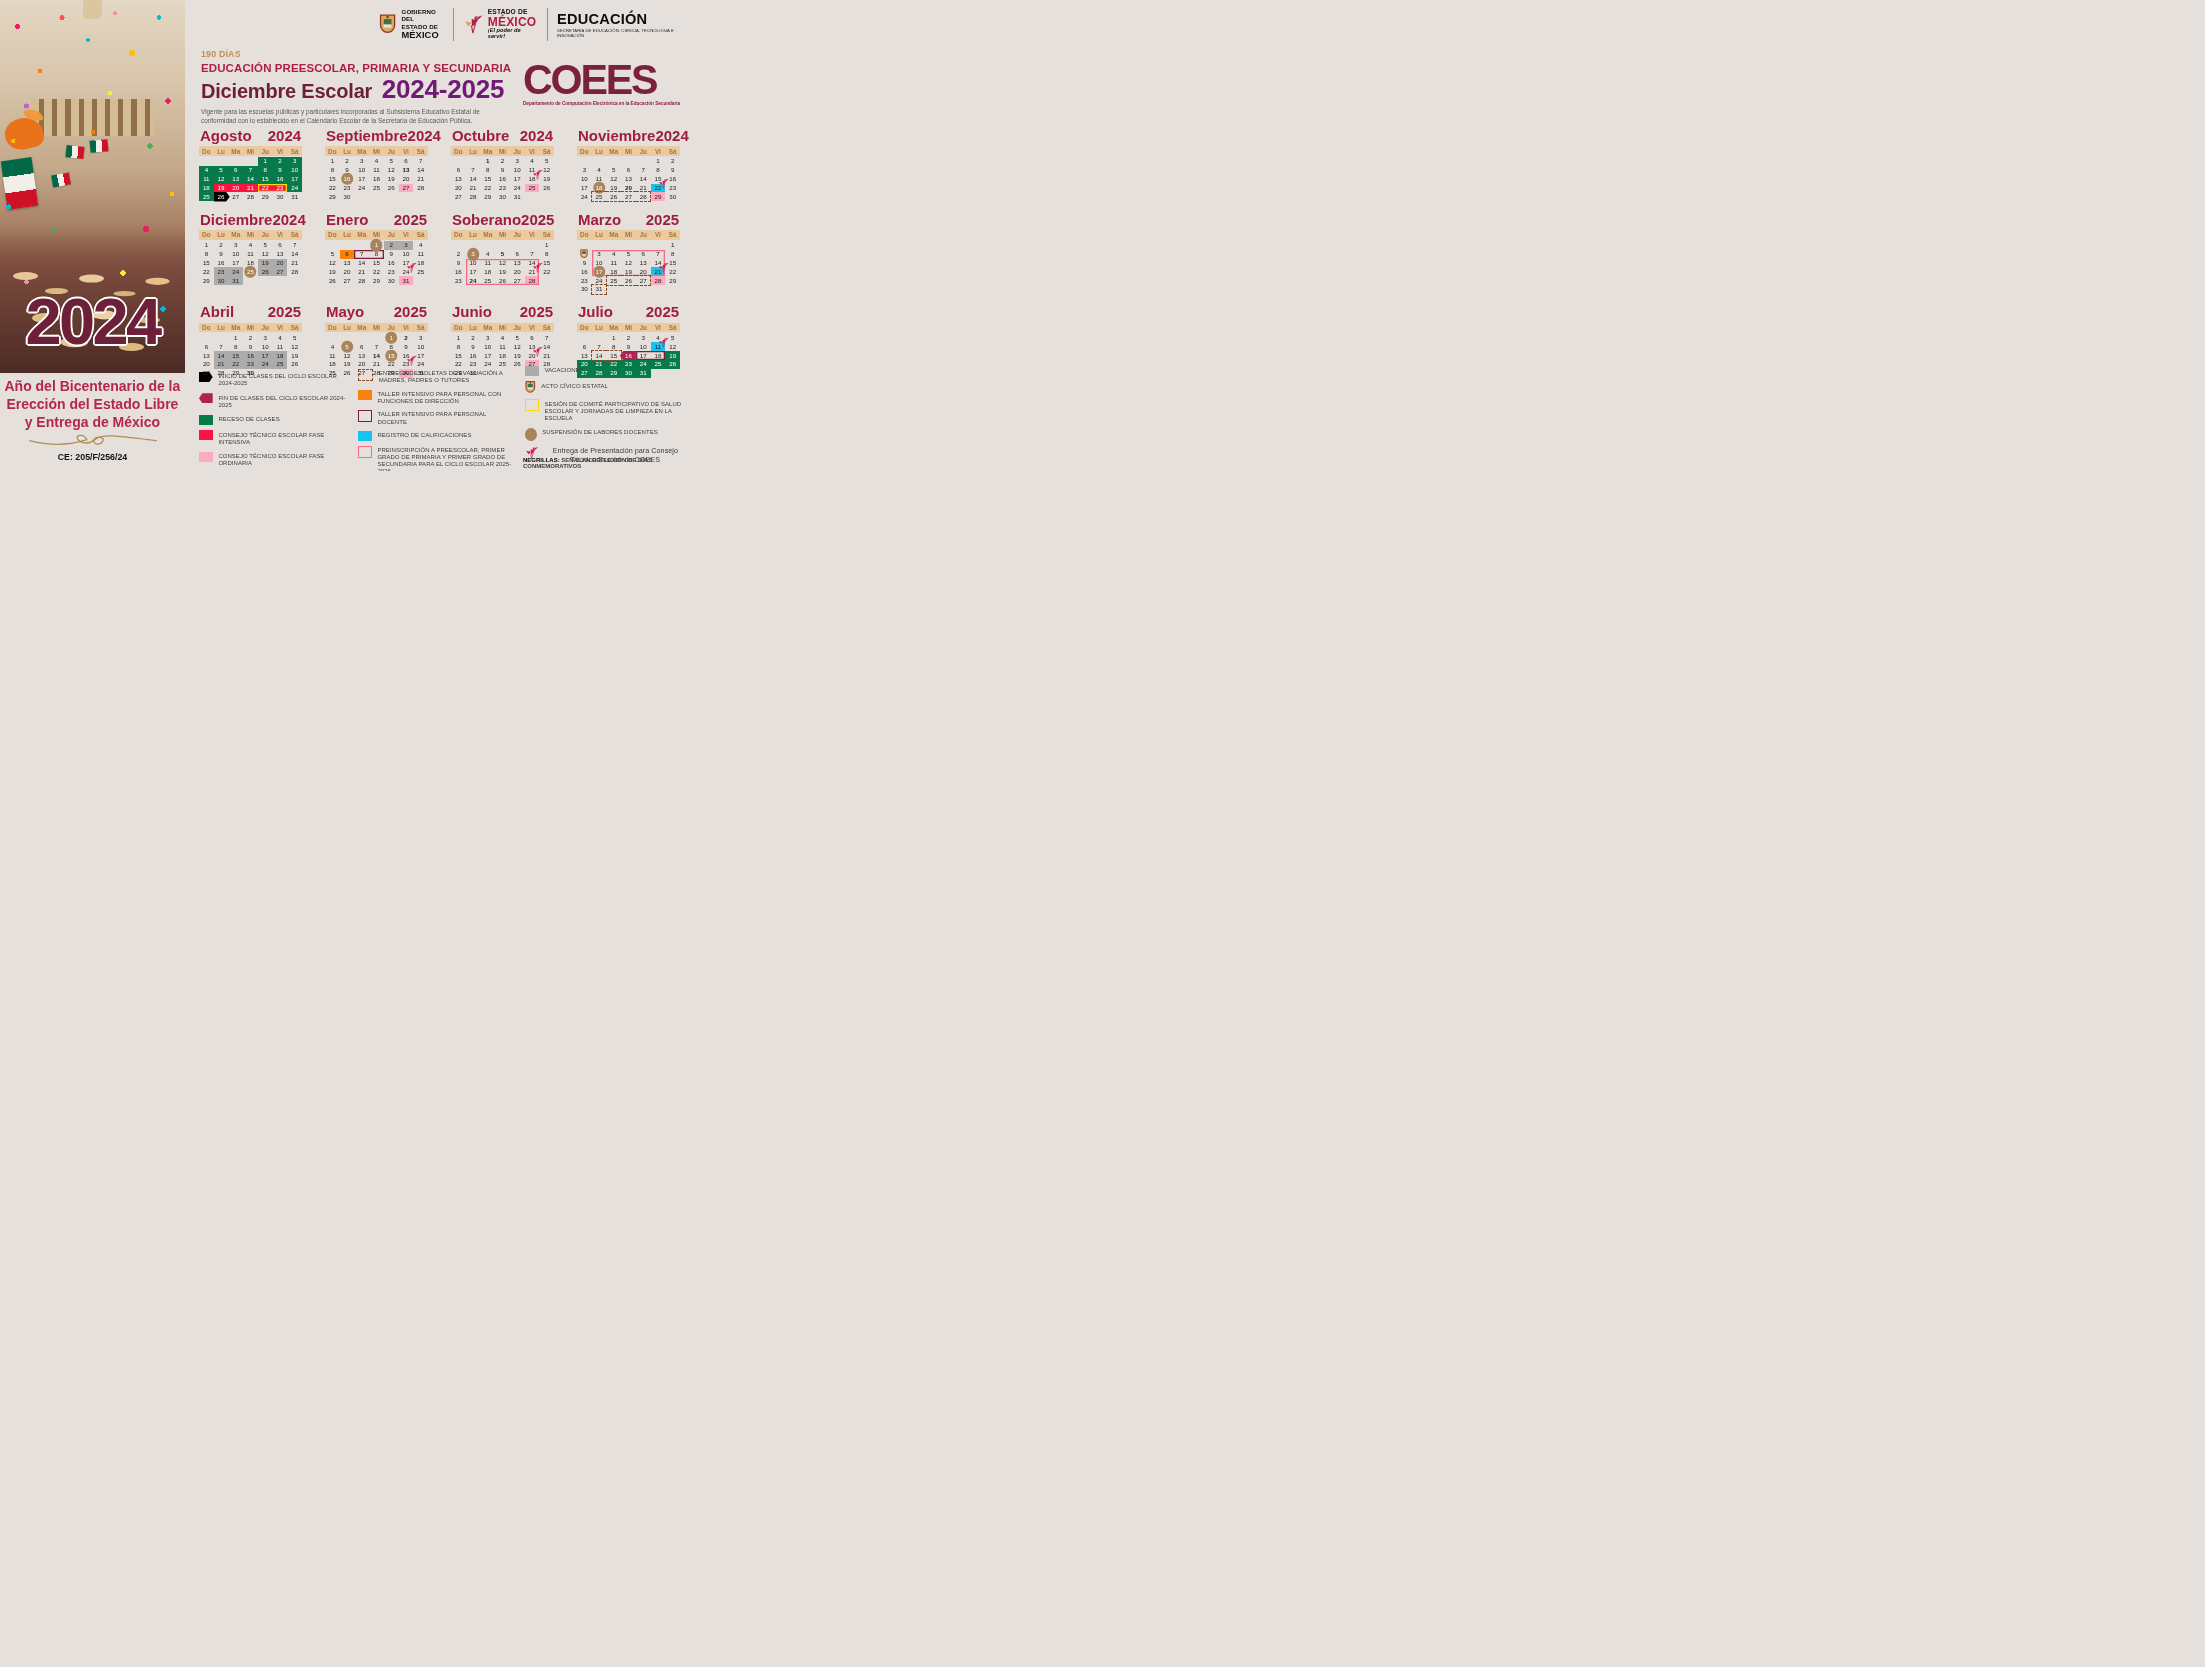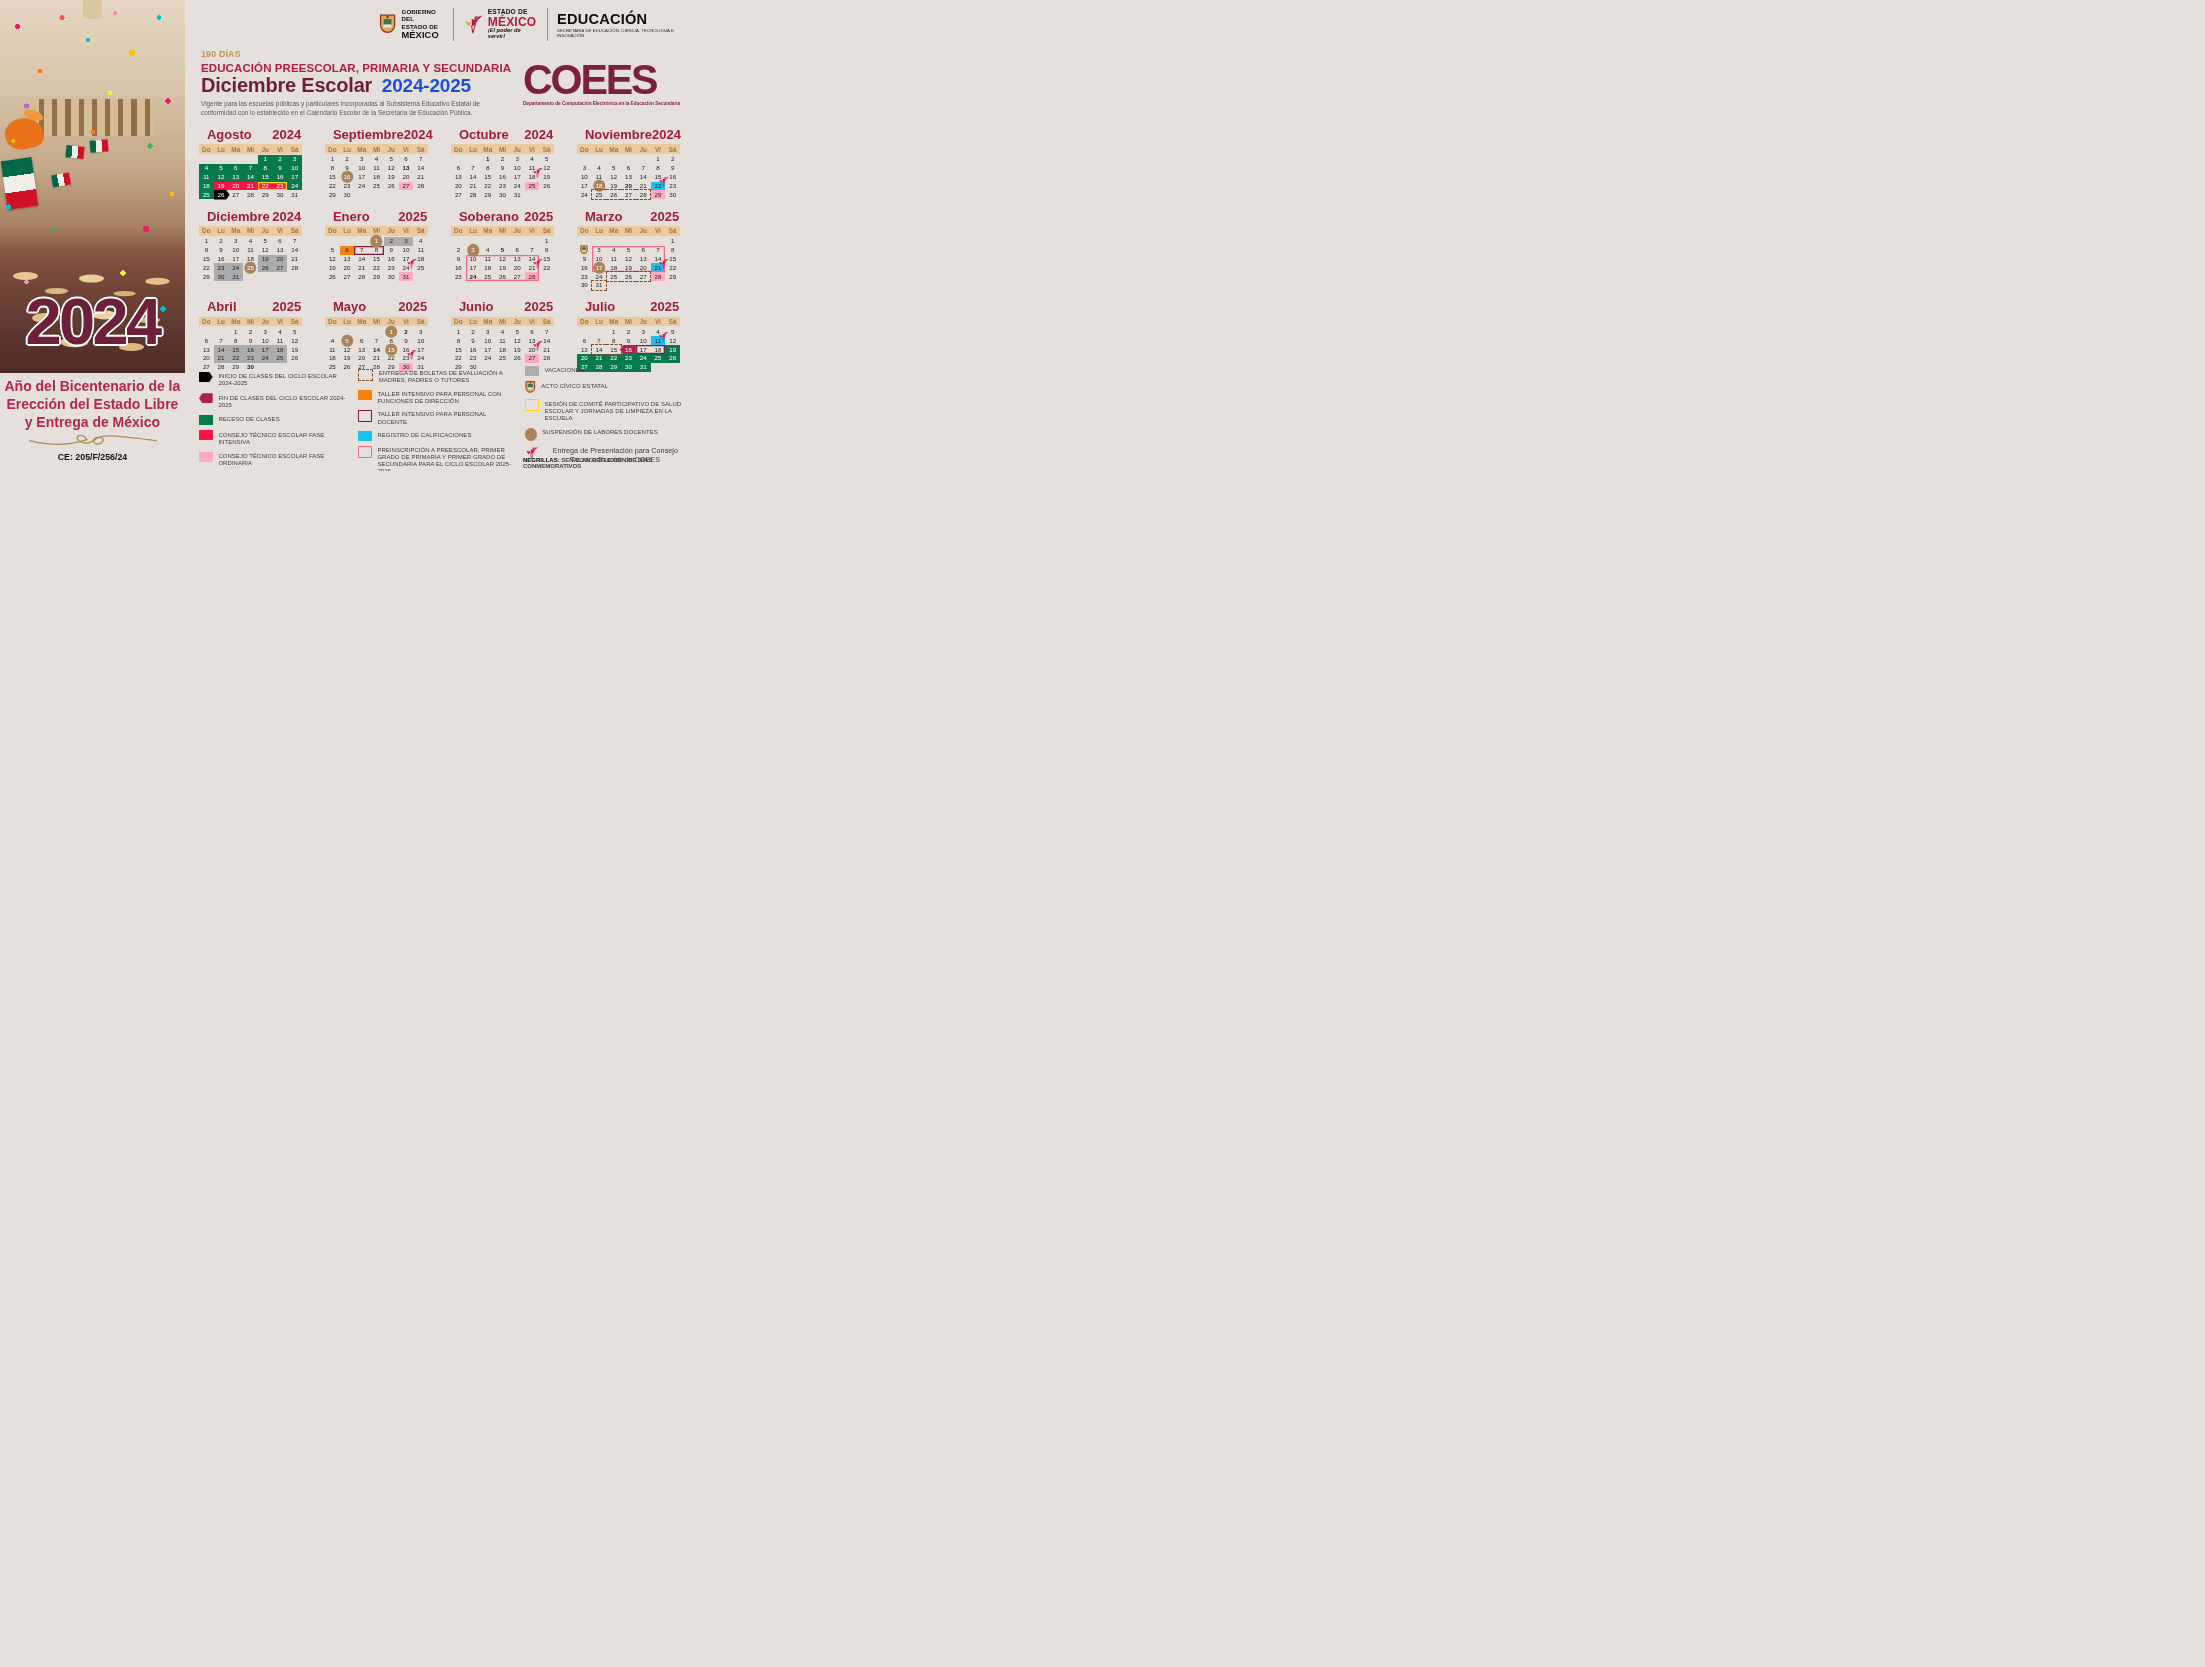--- a/index.html
+++ b/index.html
@@ -61,30 +61,30 @@
   .edomex .e3{font-size:5.7px;font-weight:700;font-style:italic;color:#111;}
   .educ .t{font-size:14.6px;font-weight:800;color:#0d0d0d;letter-spacing:0.2px;line-height:1;}
   .educ .s{font-size:4.2px;color:#222;letter-spacing:0.1px;margin-top:1.3px;}
 
   
   .titleblock{position:absolute;left:201px;top:49px;width:318px;}
   .tb-days{font-size:8.8px;font-weight:800;color:#c18f52;letter-spacing:0.2px;}
   .tb-levels{font-size:11.5px;font-weight:600;color:#b01e41;margin-top:2.6px;letter-spacing:0.1px;}
   .tb-main{display:flex;align-items:baseline;gap:9.7px;margin-top:0.9px;}
   .tb-title{font-size:20px;font-weight:800;color:#6d1f35;letter-spacing:-0.2px;}
-  .tb-cycle{font-size:19px;font-weight:800;color:#1d4ed8;letter-spacing:-0.2px;}
+  .tb-cycle{font-size:26px;font-weight:800;color:#701a75;letter-spacing:-0.2px;}
   .tb-para{font-size:6.4px;color:#5a5a5a;line-height:1.4;margin-top:2.6px;width:311px;}
   .coees{position:absolute;left:523px;top:62px;width:163px;}
   .coees .c1{font-size:42px;font-weight:800;color:#7c2040;letter-spacing:-2.2px;line-height:.85;transform:scaleX(.98);transform-origin:left;}
   .coees .c2{font-size:4.7px;font-weight:700;color:#8c1f3f;margin-top:3.5px;letter-spacing:-0.04px;}
 
   
   .months{position:absolute;left:199px;top:127px;display:grid;grid-template-columns:repeat(4,103px);column-gap:23px;row-gap:9.7px;}
   .month{width:103px;}
-  .mhead{display:flex;justify-content:space-between;align-items:flex-end;font-size:13px;font-weight:800;color:#a11d3c;padding:0 0.9px;margin-left:7px;}
+  .mhead{display:flex;justify-content:space-between;align-items:flex-end;font-size:15px;font-weight:800;color:#a11d3c;padding:0 0.9px;}
   .wd{display:grid;grid-template-columns:repeat(7,1fr);background:#ecca9f;height:9.7px;align-items:center;margin-top:2.2px;}
   .wd span{text-align:center;font-size:6.4px;font-weight:700;color:#a6763d;}
   .days{display:grid;grid-template-columns:repeat(7,1fr);margin-top:1.3px;}
   .day{position:relative;height:8.8px;display:flex;align-items:center;justify-content:center;font-size:6.2px;color:#1b1b1b;}
   .day i{font-style:normal;position:relative;z-index:3;line-height:1;}
   .m-bold i{font-weight:800;}
   .m-green{background:#077a4b;} .m-green i{color:#fff;}
   .m-red{background:#fb143f;} .m-red i{color:#fff;}
   .m-pink{background:#fcabc0;}
   .m-gray{background:#acacac;}

